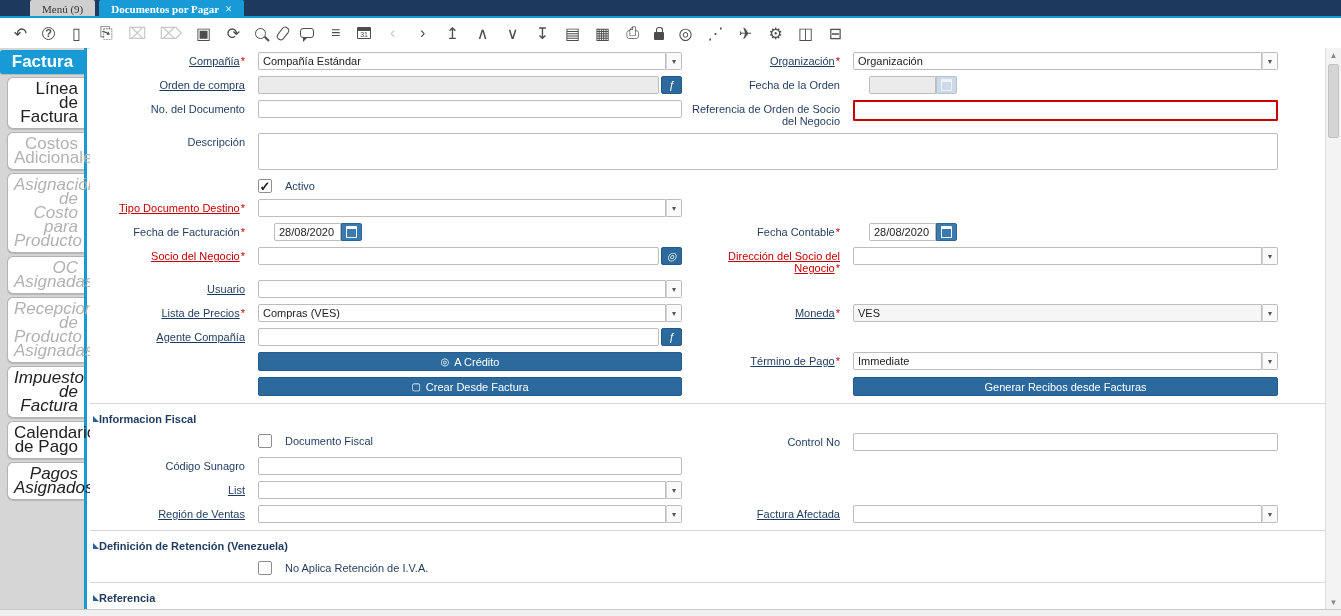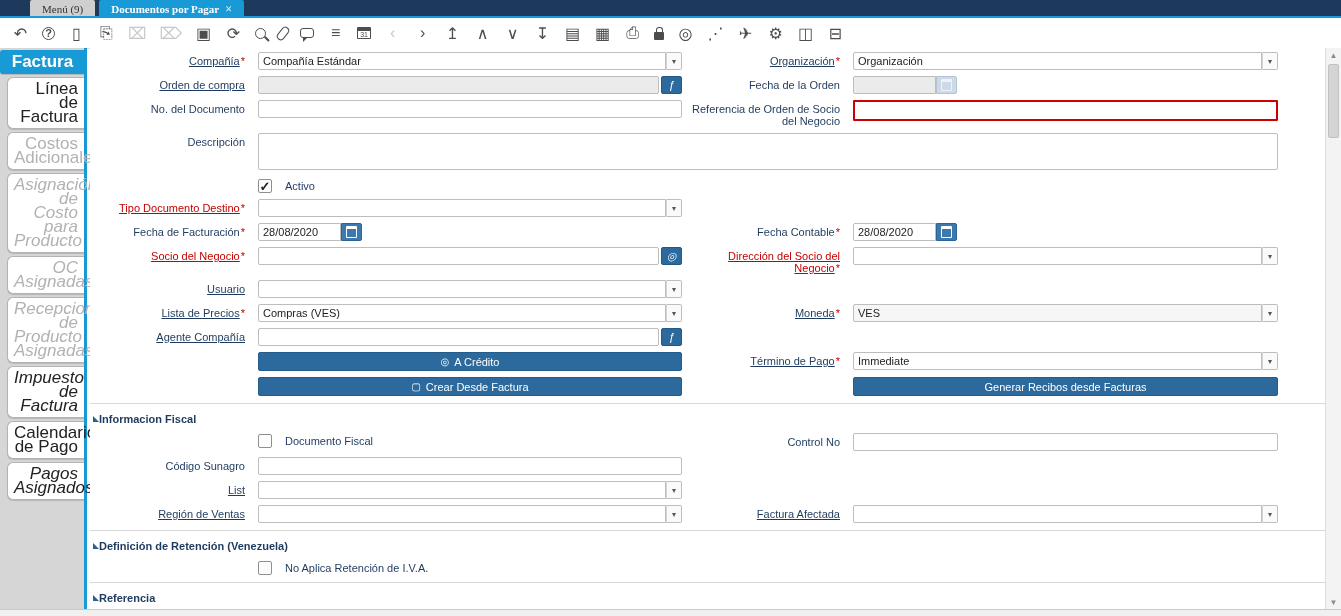--- a/index.html
+++ b/index.html
@@ -62,21 +62,21 @@
   .combo{display:flex;width:100%;}
   .combo .tin{flex:1;border-radius:2px 0 0 2px;}
   .dbtn{width:16px;height:18px;box-sizing:border-box;border:1px solid #bdbdbd;border-left:1px solid #d5d5d5;
         background:#fafafa;font-size:8px;color:#555;display:flex;align-items:center;justify-content:center;
         border-radius:0 2px 2px 0;cursor:pointer;}
   .sbtn{width:22px;height:18px;box-sizing:border-box;background:#2c6a9d;border:1px solid #255a87;color:#fff;
         font-size:11px;font-style:italic;display:flex;align-items:center;justify-content:center;margin-left:2px;
         border-radius:2px;cursor:pointer;}
   .grp{display:flex;}
   .dateg{display:flex;width:104px;}
-  .dateg .tin{flex:1;border-radius:2px 0 0 2px;}
+  .dateg .tin{flex:1;border-radius:2px 0 0 2px;margin-left:16px;}
   .calbtn{width:21px;height:18px;box-sizing:border-box;background:#3c79ae;border:1px solid #2d6496;
           display:flex;align-items:center;justify-content:center;border-radius:0 2px 2px 0;cursor:pointer;}
   .calbtn i{width:9px;height:8px;border:1px solid #fff;border-top:3px solid #fff;display:block;border-radius:1px;}
   .calbtn.disb{background:#cdd9e6;border-color:#b4c3d2;}
   .calbtn.disb i{border-color:#eef3f8;}
   .redin{box-sizing:border-box;height:21px;border:2px solid #cc0000;border-radius:1px;width:100%;
          font-family:"Liberation Sans",sans-serif;font-size:11px;padding:1px 4px;outline:none;}
   .ta{box-sizing:border-box;width:100%;height:37px;border:1px solid #bdbdbd;border-radius:2px;resize:none;
       font-family:"Liberation Sans",sans-serif;font-size:11px;padding:2px 4px;outline:none;}
   .bluebtn{height:19px;box-sizing:border-box;background:#2c6a9d;color:#fff;border:1px solid #245c8c;

